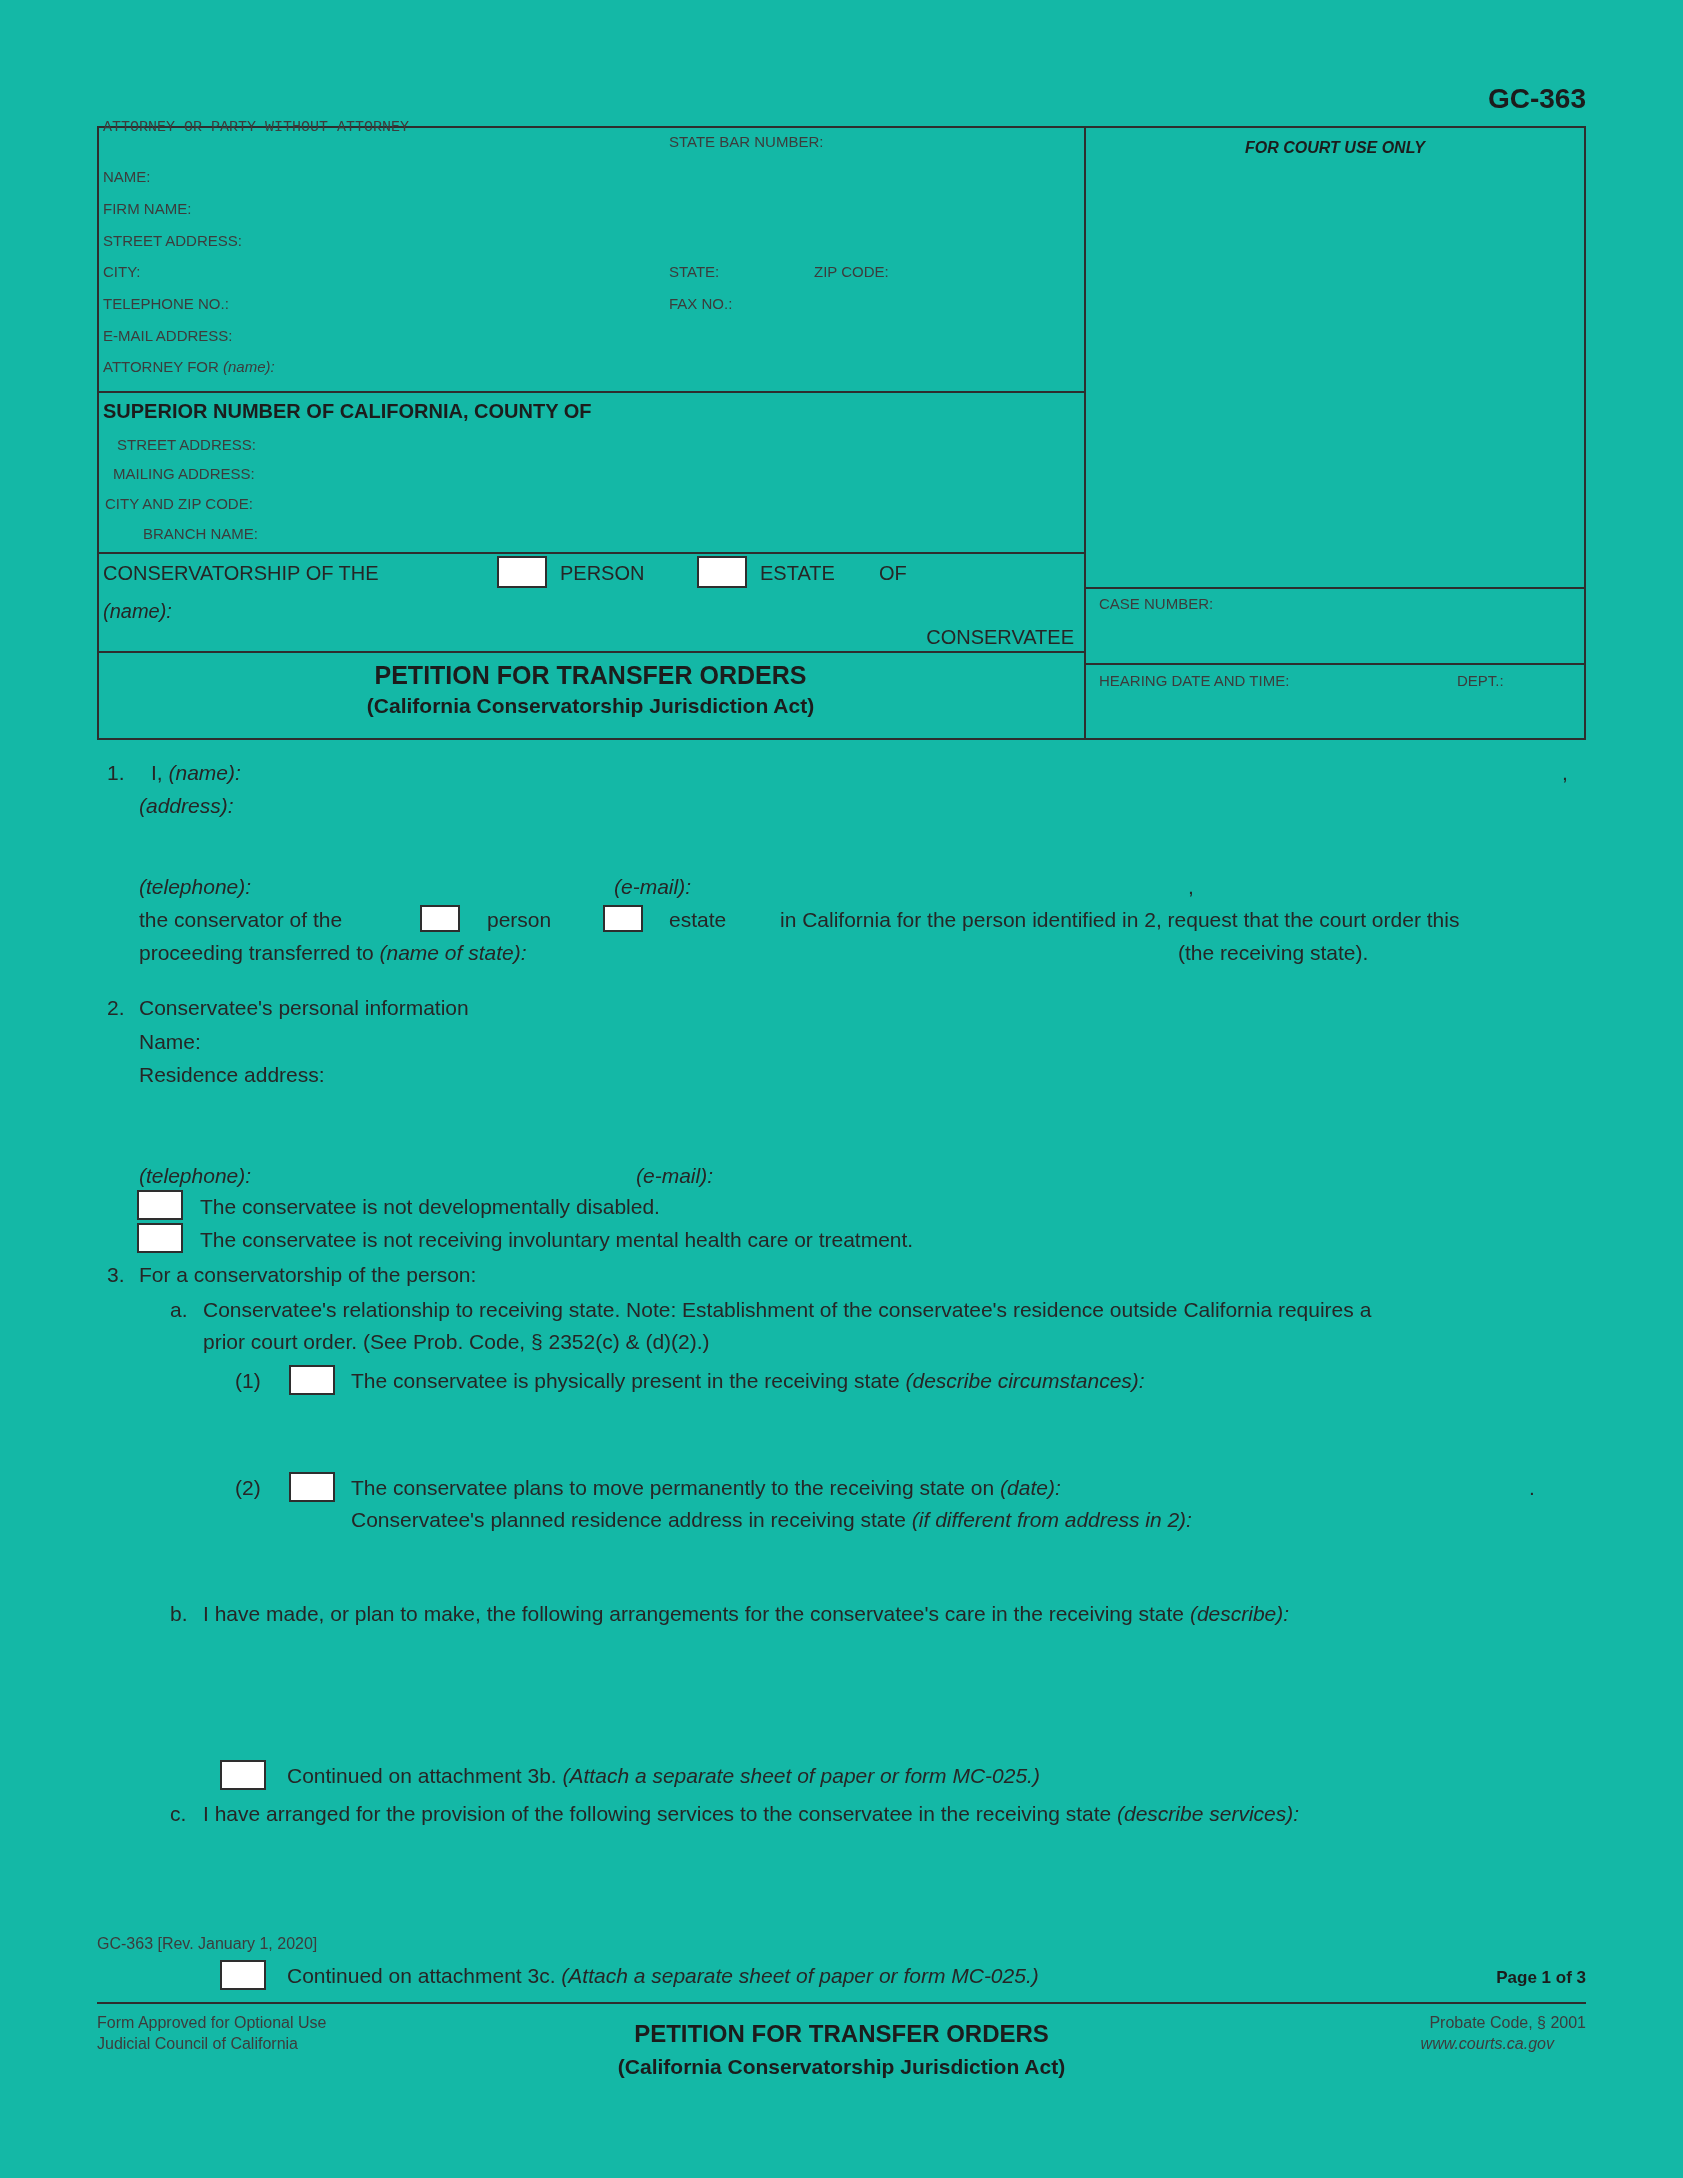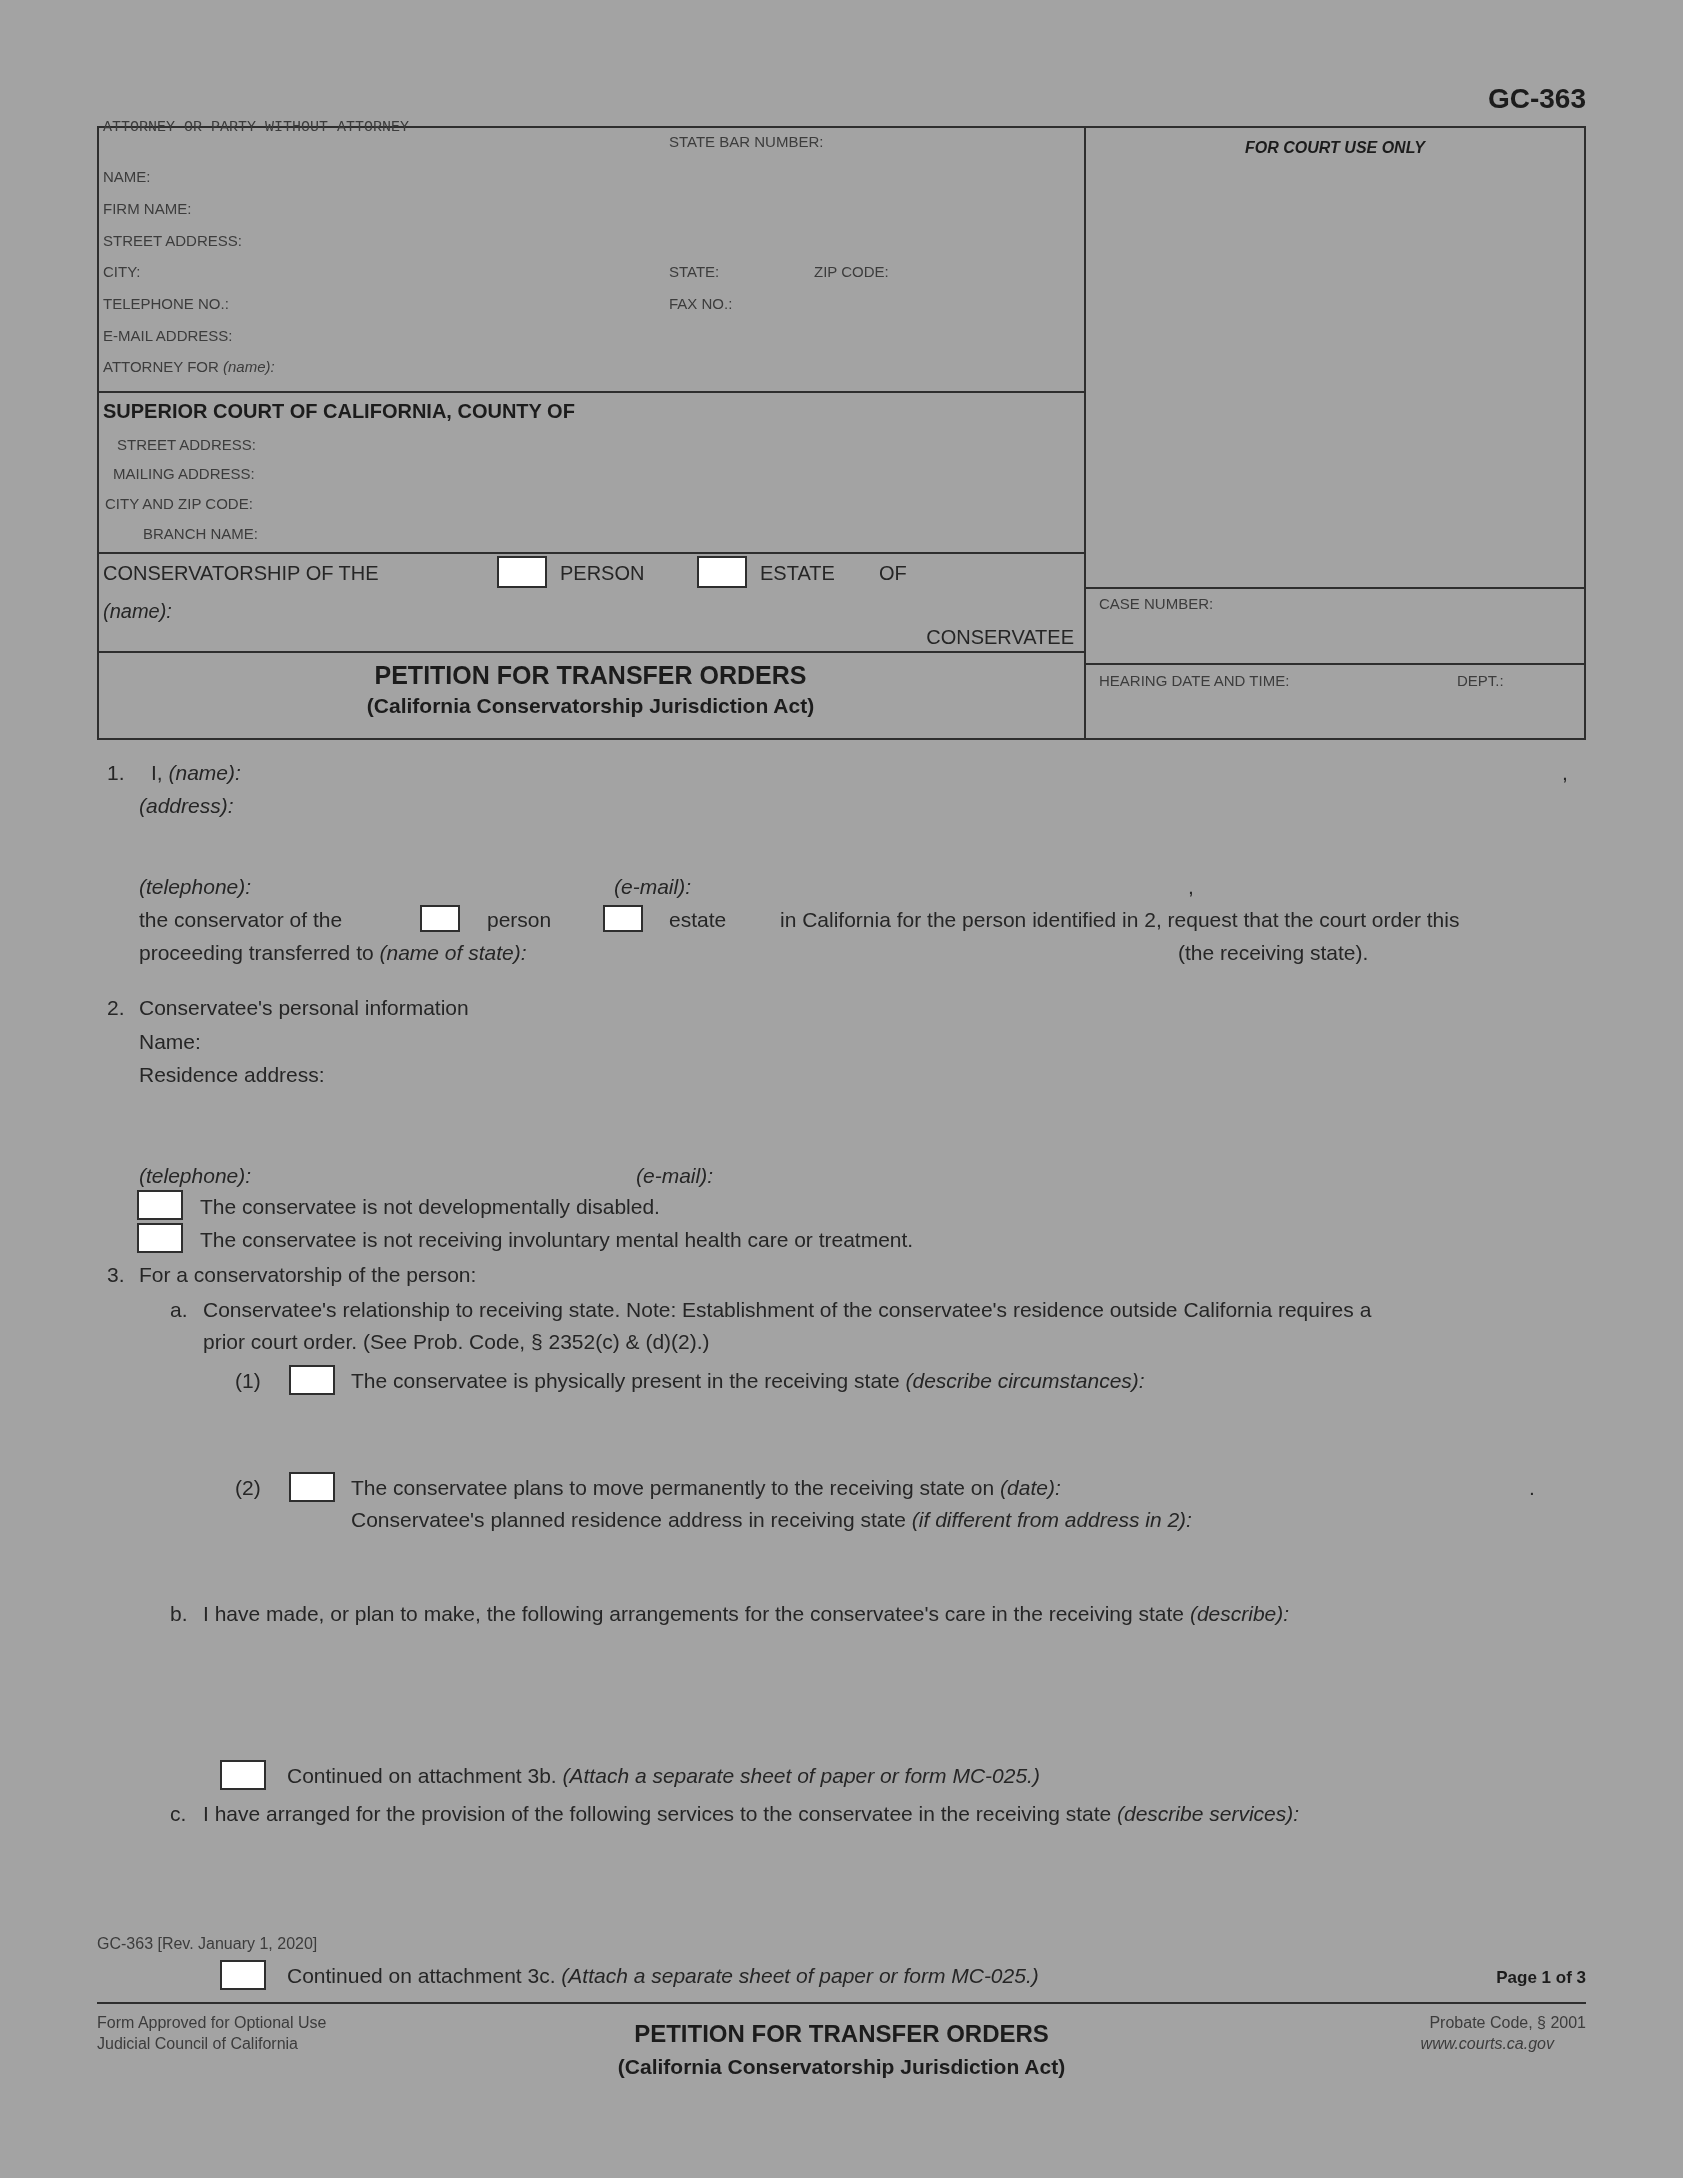--- a/index.html
+++ b/index.html
@@ -1,17 +1,17 @@
 <!DOCTYPE html>
 <html><head>
 <meta charset="utf-8">
 <style>
   html,body{margin:0;padding:0;background:#e8e8e8;}
   .page{
-    position:relative;width:1683px;height:2178px;background:#a3a3a3;
+    position:relative;width:1683px;height:2178px;background:#14b8a6;
     font-family:"Liberation Sans",sans-serif;color:#262626;overflow:hidden;
   }
   .abs{position:absolute;white-space:nowrap;}
   .fs15{font-size:15px;color:#3c3c3c;}
   .fs16{font-size:16px;color:#3c3c3c;}
   .fs17{font-size:17px;}
   .fs20{font-size:20px;}
   .fs21{font-size:21px;}
   .fs24{font-size:24px;}
   .fs25{font-size:25px;}
@@ -48,21 +48,21 @@
   <div class="abs fs15" style="left:103px;top:263px;">CITY:</div>
   <div class="abs fs15" style="left:669px;top:263px;">STATE:</div>
   <div class="abs fs15" style="left:814px;top:263px;">ZIP CODE:</div>
   <div class="abs fs15" style="left:103px;top:295px;">TELEPHONE NO.:</div>
   <div class="abs fs15" style="left:669px;top:295px;">FAX NO.:</div>
   <div class="abs fs15" style="left:103px;top:327px;">E-MAIL ADDRESS:</div>
   <div class="abs fs15" style="left:103px;top:358px;"><span>ATTORNEY FOR </span><span class="it">(name):</span></div>
 
   <div class="abs fs16 b it ctr" style="left:1084px;top:139px;width:502px;">FOR COURT USE ONLY</div>
 
-  <div class="abs fs20 b" style="left:103px;top:400px;">SUPERIOR COURT OF CALIFORNIA, COUNTY OF</div>
+  <div class="abs fs20 b" style="left:103px;top:400px;">SUPERIOR NUMBER OF CALIFORNIA, COUNTY OF</div>
   <div class="abs fs15" style="left:117px;top:436px;">STREET ADDRESS:</div>
   <div class="abs fs15" style="left:113px;top:465px;">MAILING ADDRESS:</div>
   <div class="abs fs15" style="left:105px;top:495px;">CITY AND ZIP CODE:</div>
   <div class="abs fs15" style="left:143px;top:525px;">BRANCH NAME:</div>
 
   <div class="abs fs20" style="left:103px;top:562px;">CONSERVATORSHIP OF THE</div>
   <span class="checkbox" style="left:497px;top:556px;width:50px;height:32px;"></span>
   <div class="abs fs20" style="left:560px;top:562px;">PERSON</div>
   <span class="checkbox" style="left:697px;top:556px;width:50px;height:32px;"></span>
   <div class="abs fs20" style="left:760px;top:562px;">ESTATE</div>

